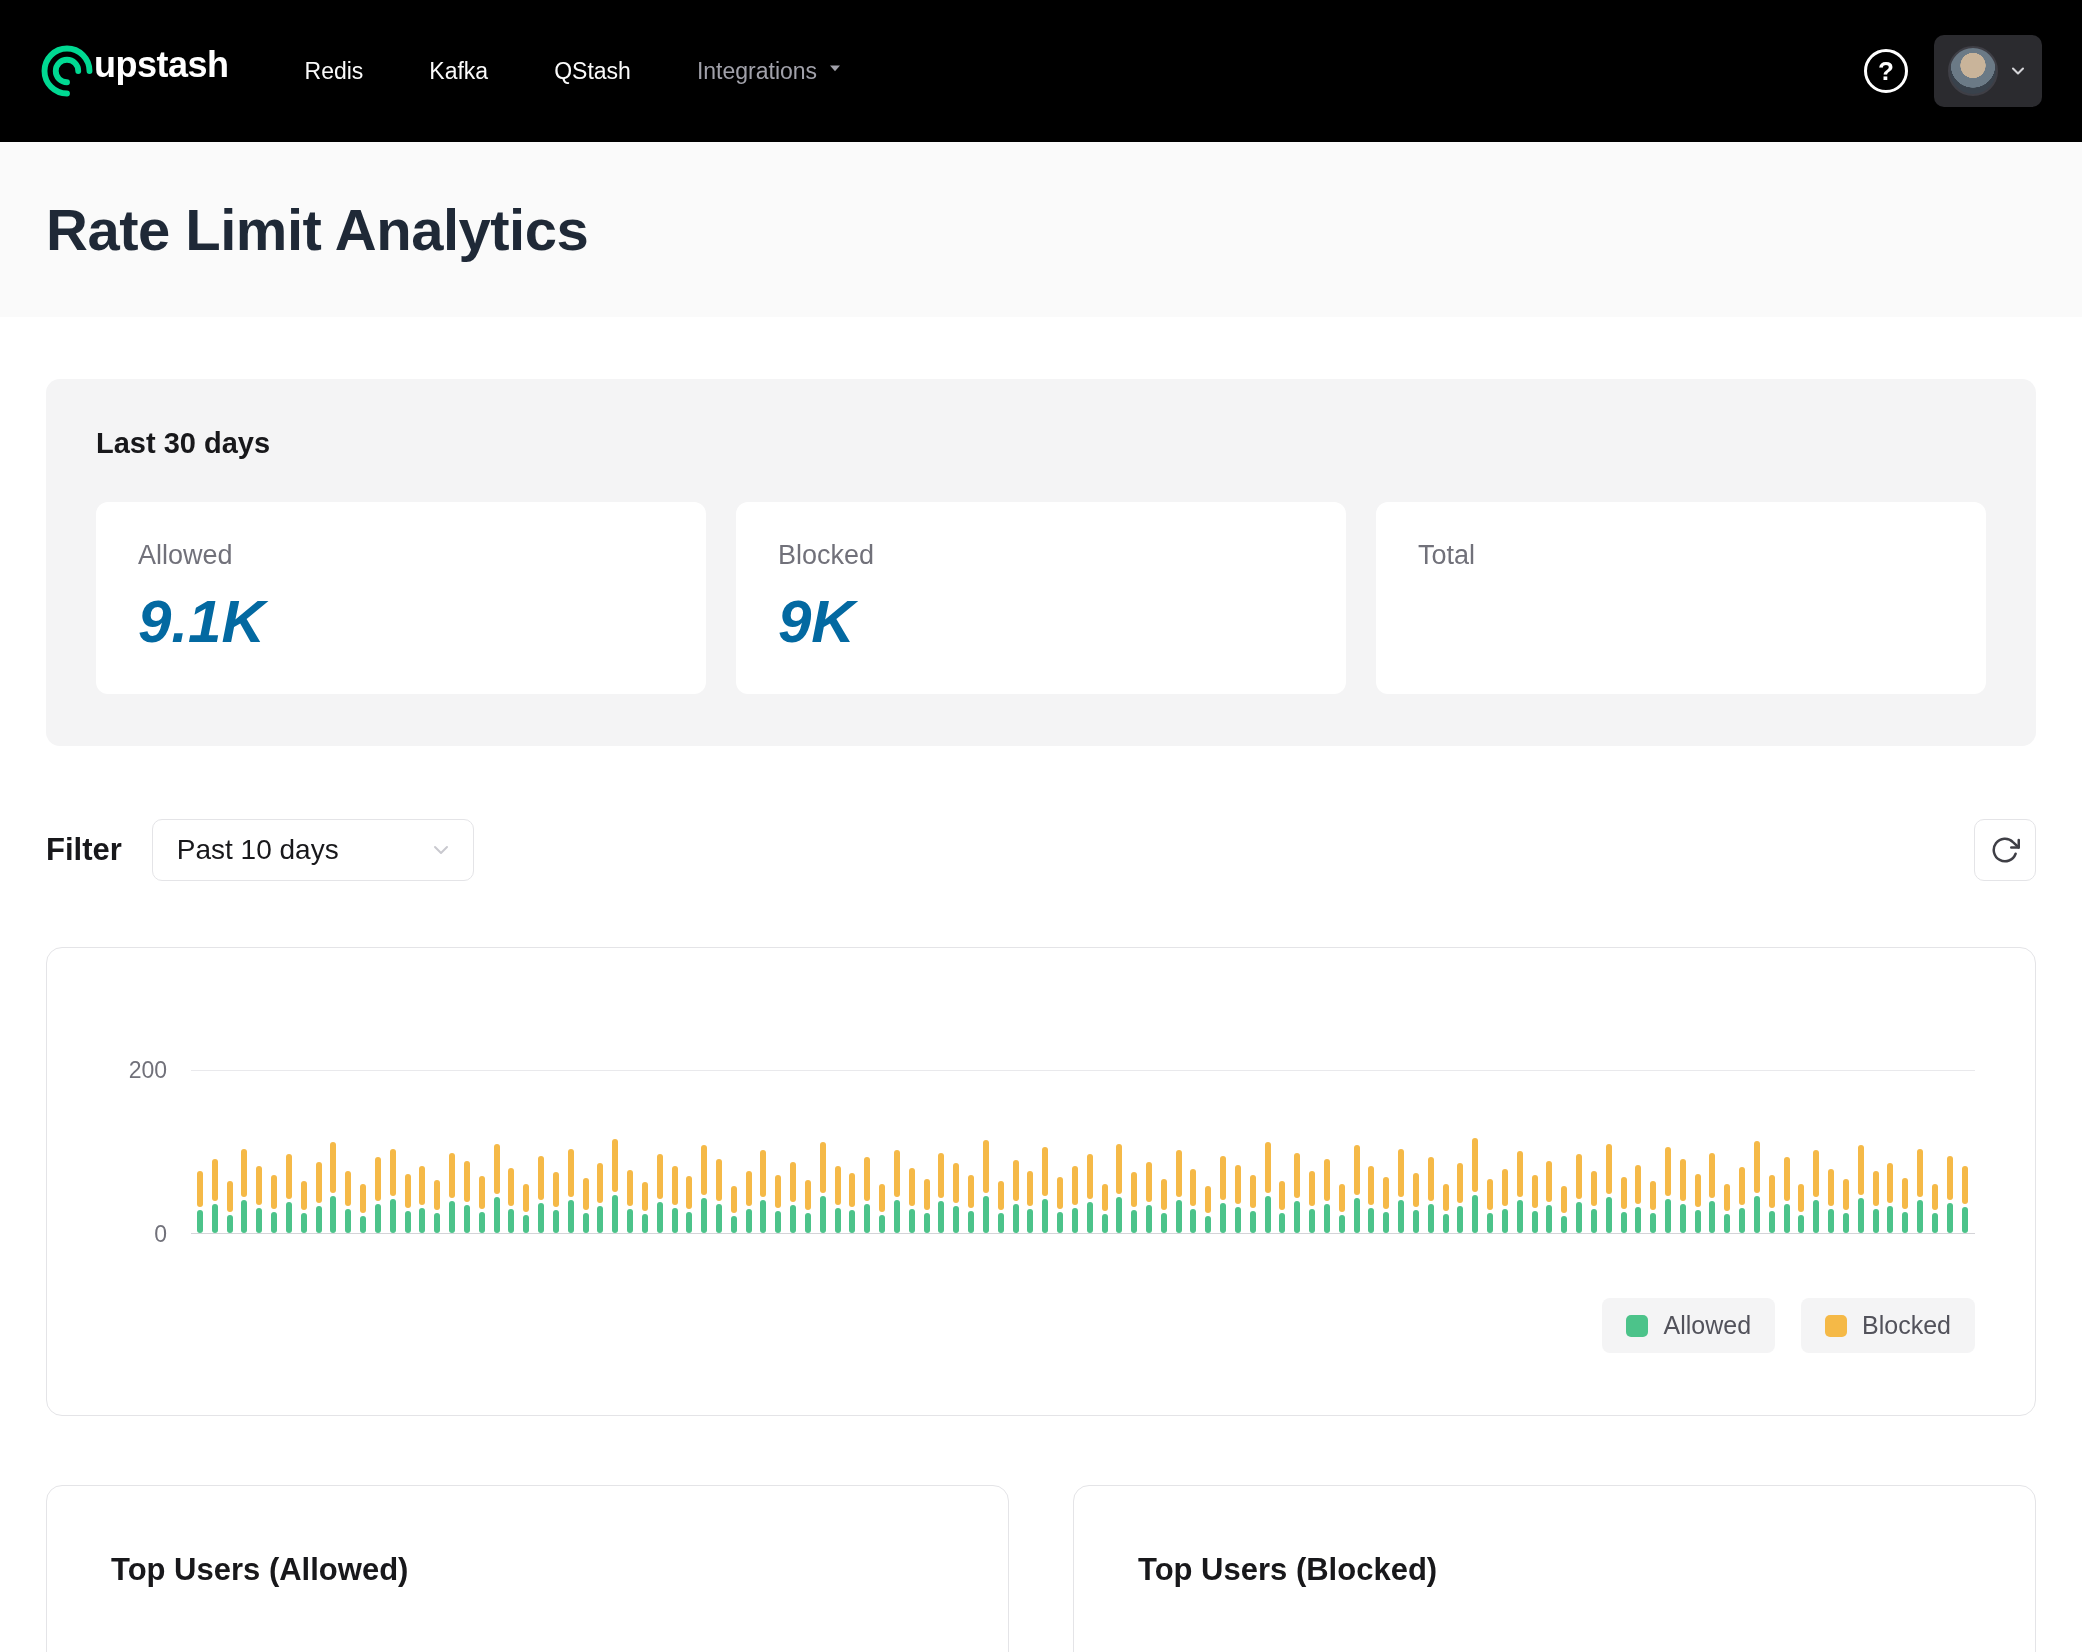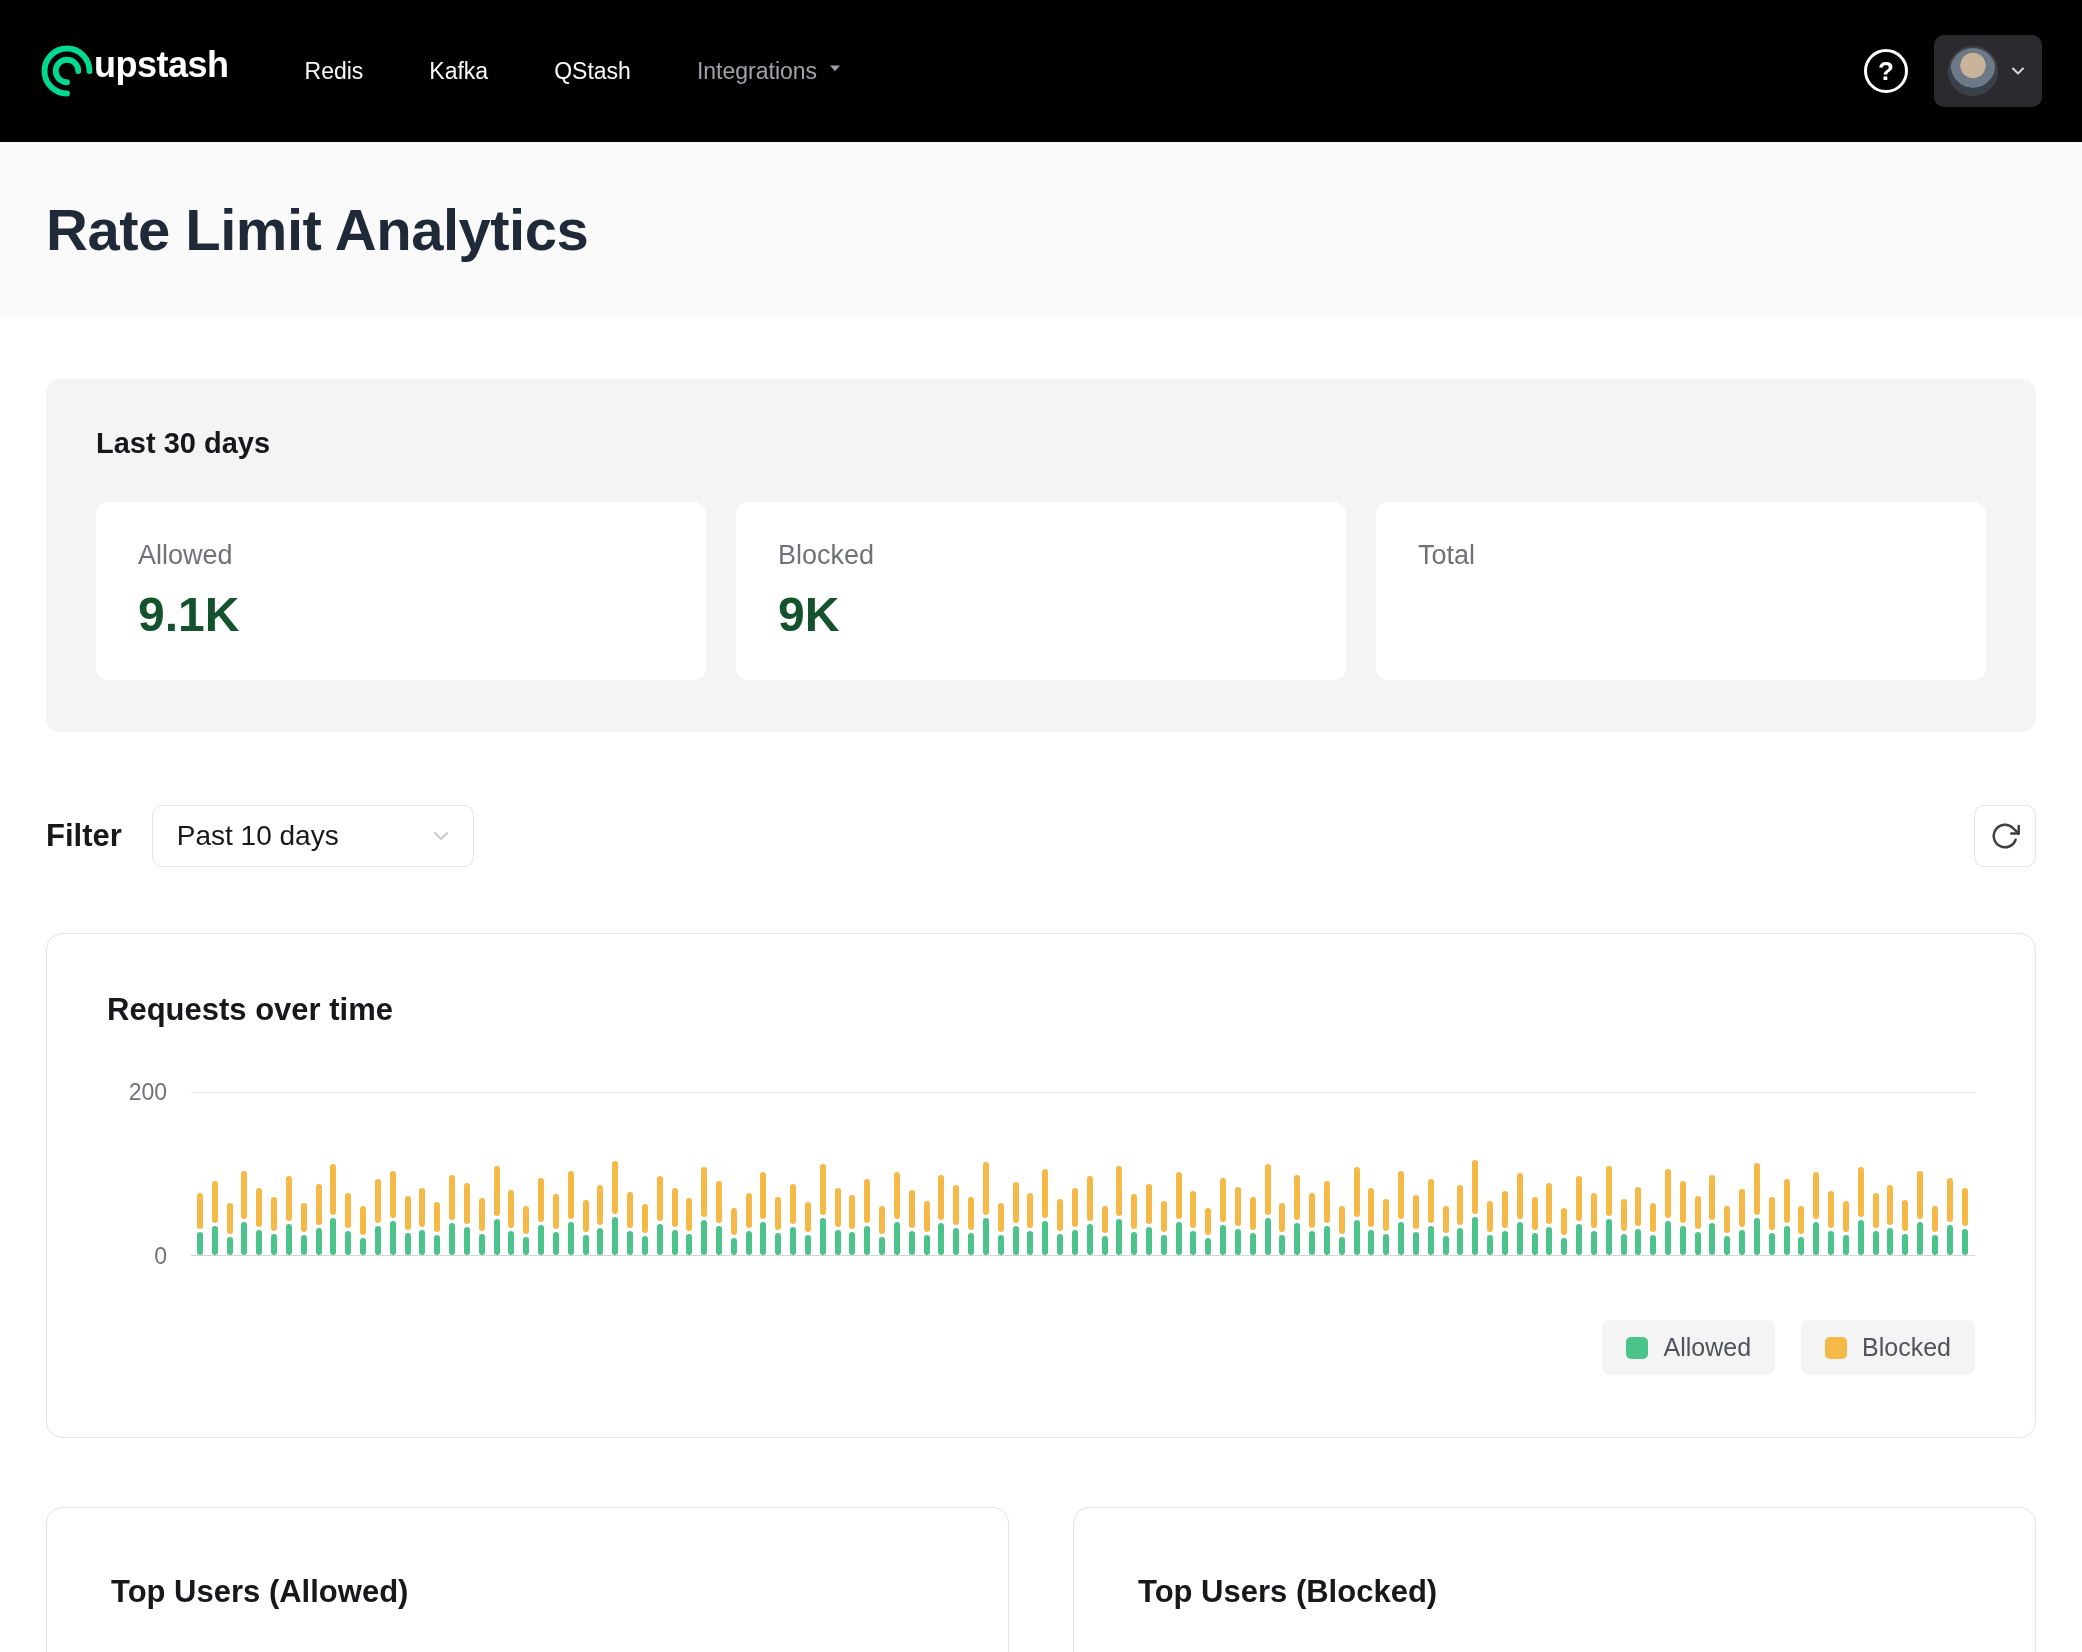--- a/index.html
+++ b/index.html
@@ -58,21 +58,21 @@
     margin: 62px 46px 0; background: #f4f4f5;
     border-radius: 14px; padding: 48px 50px 52px;
   }
   .stats-title { font-size: 29px; font-weight: 700; color: #18181b; margin-bottom: 42px; }
   .stats-row { display: flex; gap: 30px; }
   .stat-card {
     flex: 1; background: #fff; border-radius: 12px;
     padding: 38px 42px;
   }
   .stat-label { font-size: 27px; color: #71717a; margin-bottom: 16px; }
-  .stat-value { font-size: 48px; font-weight: 600; color: #14532d; }
+  .stat-value { font-size: 60px; font-weight: 600; color: #0369a1; font-style: italic; }
 
   
   .filter-row {
     margin: 73px 46px 0; display: flex; align-items: center; gap: 30px;
   }
   .filter-label { font-size: 31px; font-weight: 700; color: #18181b; }
   .filter-select {
     width: 322px; height: 62px; border: 1px solid #e4e4e7; border-radius: 10px;
     padding: 0 20px 0 24px; display: flex; align-items: center; justify-content: space-between;
     font-size: 28px; color: #18181b; background: #fff; cursor: pointer;
@@ -205,21 +205,20 @@
     <span style="display:flex;">
       <svg width="30" height="30" viewBox="0 0 24 24" fill="none" stroke="#3f3f46" stroke-width="2" stroke-linecap="round" stroke-linejoin="round">
         <polyline points="23 4 23 10 17 10"></polyline>
         <path d="M20.49 15a9 9 0 1 1-2.12-9.36L23 10"></path>
       </svg>
     </span>
   </div>
 </div>
 
 <div class="chart-card">
-  <div class="card-title">Requests over time</div>
   <div class="chart-area">
     <div class="y-axis">
       <span class="y-tick top">200</span>
       <span class="y-tick bottom">0</span>
     </div>
     <div class="plot">
       <div class="bars">
           <div class="bar-group">
             <div class="bar-seg" style="height: 36.675px; background: rgb(245, 185, 71);"></div>
             <div class="bar-seg" style="height: 22.82px; background: rgb(76, 195, 138);"></div>

